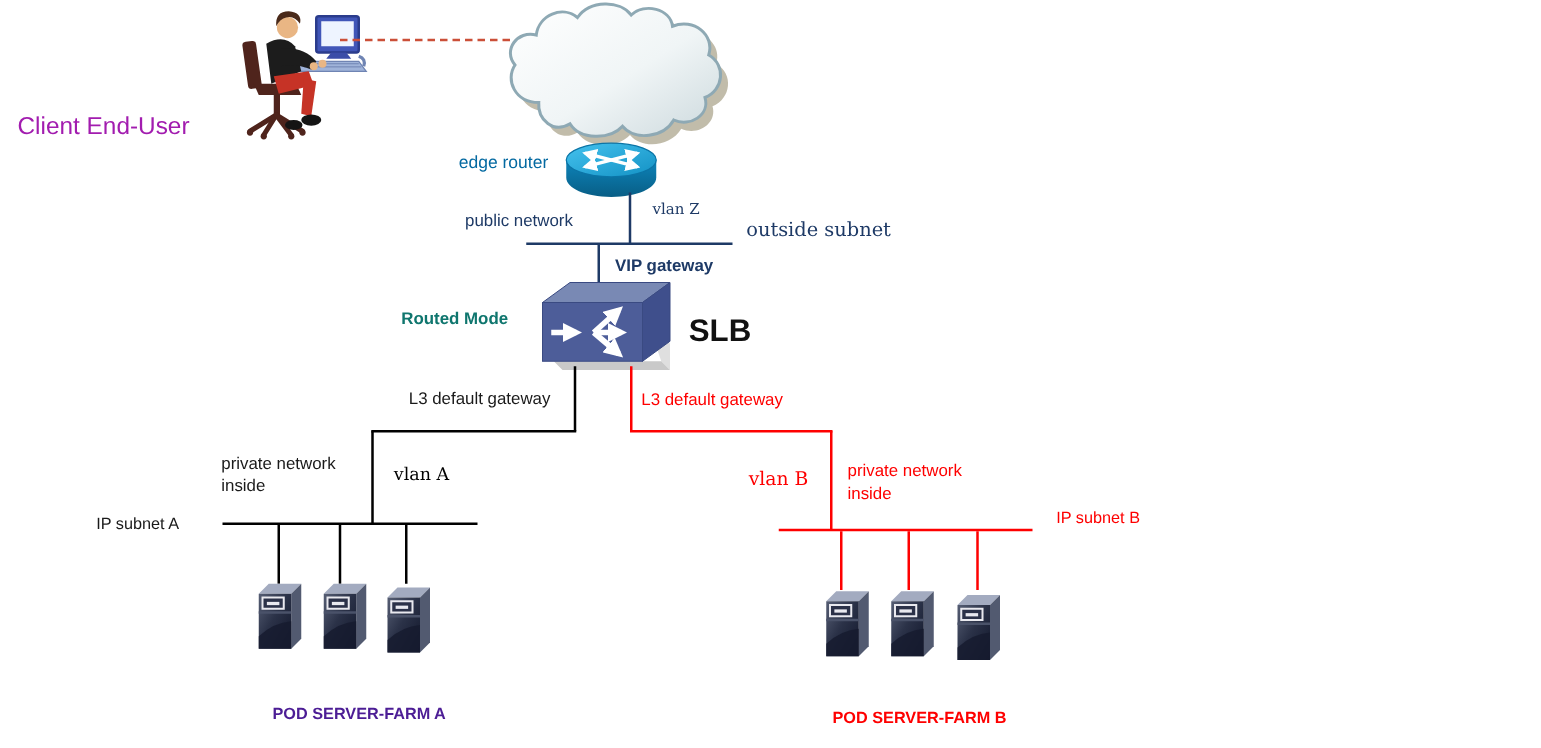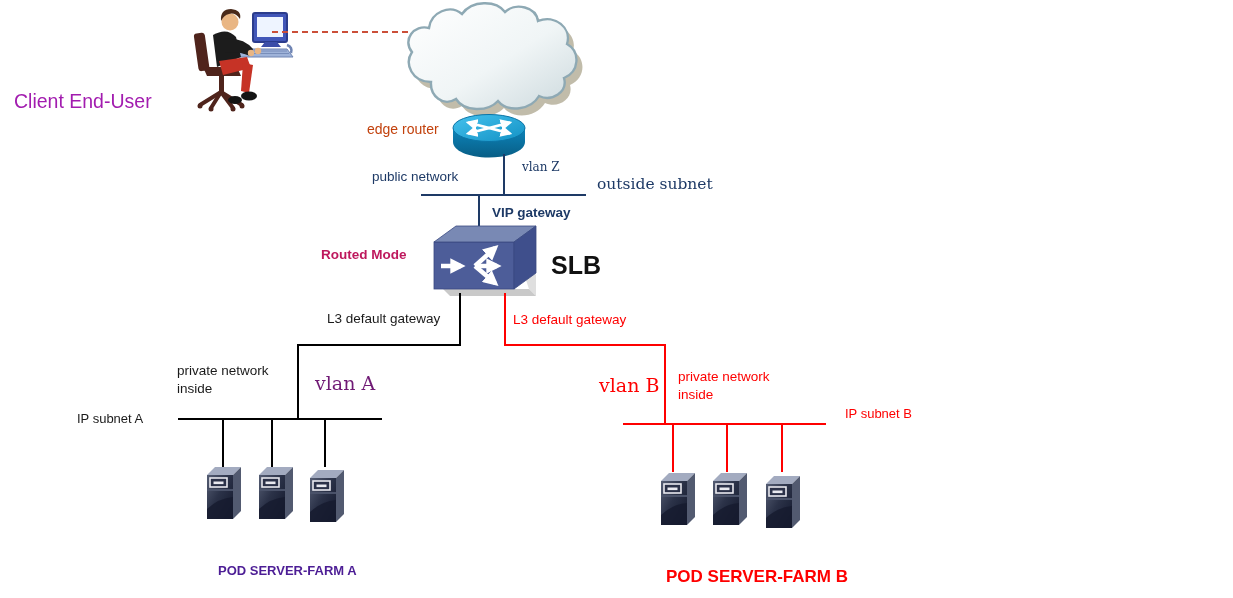--- a/index.html
+++ b/index.html
@@ -3,21 +3,21 @@
 <meta charset="utf-8">
 <style>
   html,body{margin:0;padding:0;background:#fff;}
   #canvas{
     position:relative;width:1233px;height:598px;background:#ffffff;overflow:hidden;
     font-family:"Liberation Sans",sans-serif;
   }
   .lbl{position:absolute;white-space:pre-line;line-height:1.25;color:#111;}
   .navy{color:#1e3a66;}
   .red{color:#fe0000;}
-  .gray{color:#c2410c;}
+  .gray{color:#0369a1;}
   .bold{font-weight:bold;}
   .serif{font-family:"DejaVu Serif","Liberation Serif",serif;}
   .line{position:absolute;}
   .line.navy-l{background:#1e3a66;}
   .line.black-l{background:#000000;}
   .line.red-l{background:#fe0000;}
   .dashed{position:absolute;border-top:2px dashed #cb4f38;height:0;}
   .server{position:absolute;width:40px;height:58px;}
   .para{
     position:absolute;left:602px;top:16px;width:530px;
@@ -125,21 +125,21 @@
 
   <div class="line navy-l" style="left:503px;top:154px;width:2px;height:41px;"></div>
   <div class="line navy-l" style="left:421px;top:194px;width:165px;height:2px;"></div>
   <div class="line navy-l" style="left:478px;top:196px;width:2px;height:35px;"></div>
 
   <div class="lbl navy" style="left:372px;top:169px;font-size:13.5px;">public network</div>
   <div class="lbl navy serif" style="left:522px;top:160px;font-size:12px;">vlan Z</div>
   <div class="lbl navy serif" style="left:597px;top:175px;font-size:15.5px;">outside subnet</div>
   <div class="lbl navy bold" style="left:492px;top:205px;font-size:13.5px;">VIP gateway</div>
 
-  <div class="lbl bold" style="left:321px;top:247px;font-size:13.5px;color:#be185d;">Routed Mode</div>
+  <div class="lbl bold" style="left:321px;top:247px;font-size:13.5px;color:#0f766e;">Routed Mode</div>
   <svg style="position:absolute;left:425px;top:222px;" width="115" height="78" viewBox="0 0 115 78">
     <defs>
       <marker id="ah2" viewBox="0 0 10 10" refX="7" refY="5" markerWidth="3.4" markerHeight="3.4" orient="auto">
         <path d="M0,0 L10,5 L0,10 Z" fill="#ffffff"></path>
       </marker>
     </defs>
     <polygon points="18,67 104,67 111,74 25,74" fill="#c9c9c9"></polygon>
     <polygon points="89,22 111,53 111,74 104,67" fill="#c9c9c9" opacity="0.6"></polygon>
     <rect x="9" y="20" width="80" height="47" fill="#4d5d99" stroke="#3a4a82" stroke-width="0.8"></rect>
     <polygon points="9,20 31,4 111,4 89,20" fill="#7989b4" stroke="#3a4a82" stroke-width="0.8"></polygon>
@@ -150,54 +150,54 @@
     <line x1="50" y1="44" x2="70" y2="61" stroke="#fff" stroke-width="4.5" marker-end="url(#ah2)"></line>
   </svg>
   <div class="lbl bold" style="left:551px;top:250px;font-size:25px;color:#111;">SLB</div>
 
   <div class="line black-l" style="left:459px;top:293px;width:2px;height:52px;"></div>
   <div class="line black-l" style="left:297px;top:344px;width:164px;height:2px;"></div>
   <div class="line black-l" style="left:297px;top:345px;width:2px;height:74px;"></div>
   <div class="lbl" style="left:327px;top:311px;font-size:13.5px;color:#1a1a1a;">L3 default gateway</div>
   <div class="lbl" style="left:177px;top:362px;font-size:13.5px;line-height:18px;color:#1a1a1a;">private network
 inside</div>
-  <div class="lbl serif" style="left:315px;top:372px;font-size:19px;color:#701a75;">vlan A</div>
+  <div class="lbl serif" style="left:315px;top:372px;font-size:14px;color:#000000;">vlan A</div>
   <div class="lbl" style="left:77px;top:411px;font-size:13px;color:#1a1a1a;">IP subnet A</div>
   <div class="line black-l" style="left:178px;top:418px;width:204px;height:2px;"></div>
   <div class="line black-l" style="left:222px;top:420px;width:1.5px;height:47px;"></div>
   <div class="line black-l" style="left:271px;top:420px;width:1.5px;height:47px;"></div>
   <div class="line black-l" style="left:324px;top:420px;width:1.5px;height:47px;"></div>
   <svg class="server" style="left:203px;top:464px;">
       <use href="#server-sym"></use>
     </svg>
   <svg class="server" style="left:255px;top:464px;">
       <use href="#server-sym"></use>
     </svg>
   <svg class="server" style="left:306px;top:467px;">
       <use href="#server-sym"></use>
     </svg>
   <div class="lbl bold" style="left:218px;top:563px;font-size:13px;color:#4c1d95;">POD SERVER-FARM A</div>
 
   <div class="line red-l" style="left:504px;top:293px;width:2px;height:52px;"></div>
   <div class="line red-l" style="left:504px;top:344px;width:162px;height:2px;"></div>
   <div class="line red-l" style="left:664px;top:345px;width:2px;height:79px;"></div>
   <div class="lbl red" style="left:513px;top:312px;font-size:13.5px;">L3 default gateway</div>
-  <div class="lbl red serif" style="left:599px;top:374px;font-size:19px;">vlan B</div>
+  <div class="lbl red serif" style="left:599px;top:374px;font-size:15px;">vlan B</div>
   <div class="lbl red" style="left:678px;top:368px;font-size:13.5px;line-height:18px;">private network
 inside</div>
   <div class="lbl red" style="left:845px;top:406px;font-size:13px;">IP subnet B</div>
   <div class="line red-l" style="left:623px;top:423px;width:203px;height:2px;"></div>
   <div class="line red-l" style="left:672px;top:425px;width:1.5px;height:47px;"></div>
   <div class="line red-l" style="left:726px;top:425px;width:1.5px;height:47px;"></div>
   <div class="line red-l" style="left:781px;top:425px;width:1.5px;height:47px;"></div>
   <svg class="server" style="left:657px;top:470px;">
       <use href="#server-sym"></use>
     </svg>
   <svg class="server" style="left:709px;top:470px;">
       <use href="#server-sym"></use>
     </svg>
   <svg class="server" style="left:762px;top:473px;">
       <use href="#server-sym"></use>
     </svg>
-  <div class="lbl red bold" style="left:666px;top:566px;font-size:17px;">POD SERVER-FARM B</div>
+  <div class="lbl red bold" style="left:666px;top:566px;font-size:13px;">POD SERVER-FARM B</div>
 
 
 </div>
 
 </body></html>

